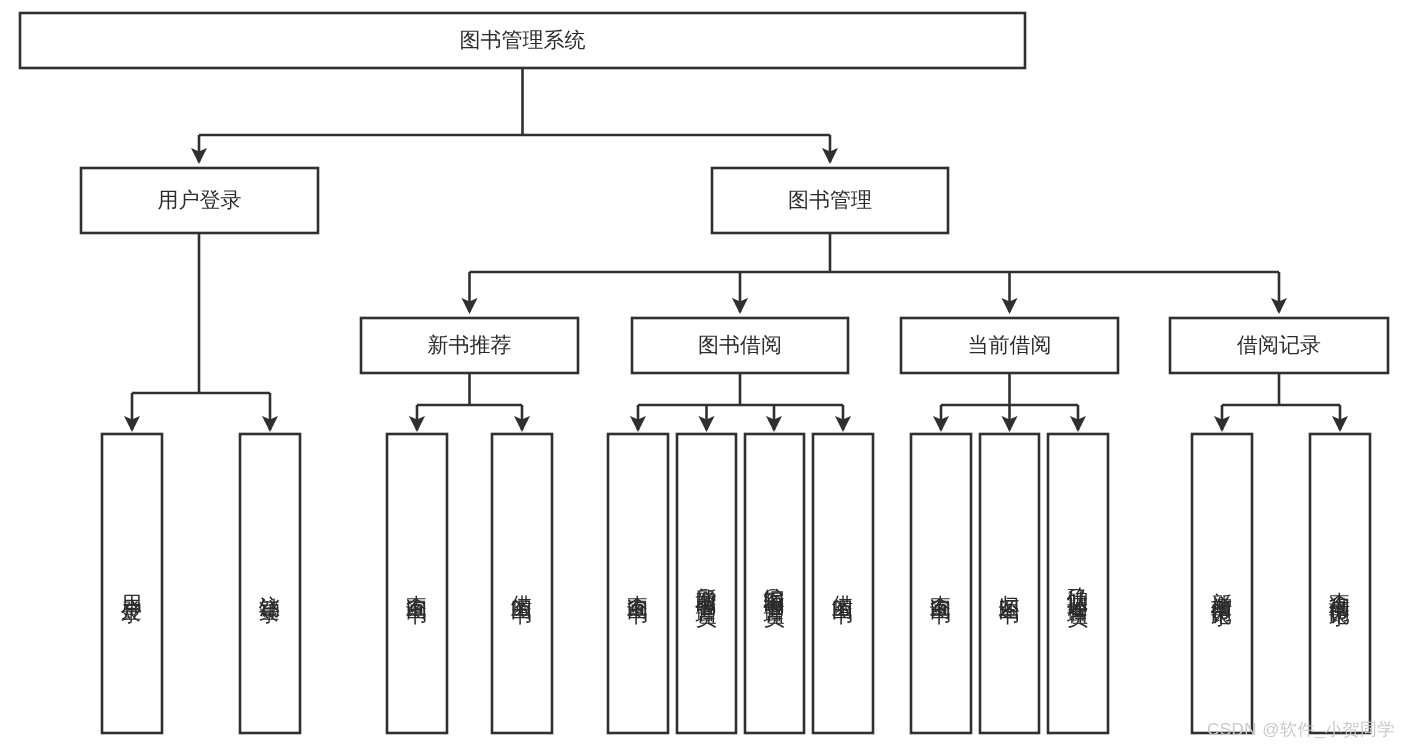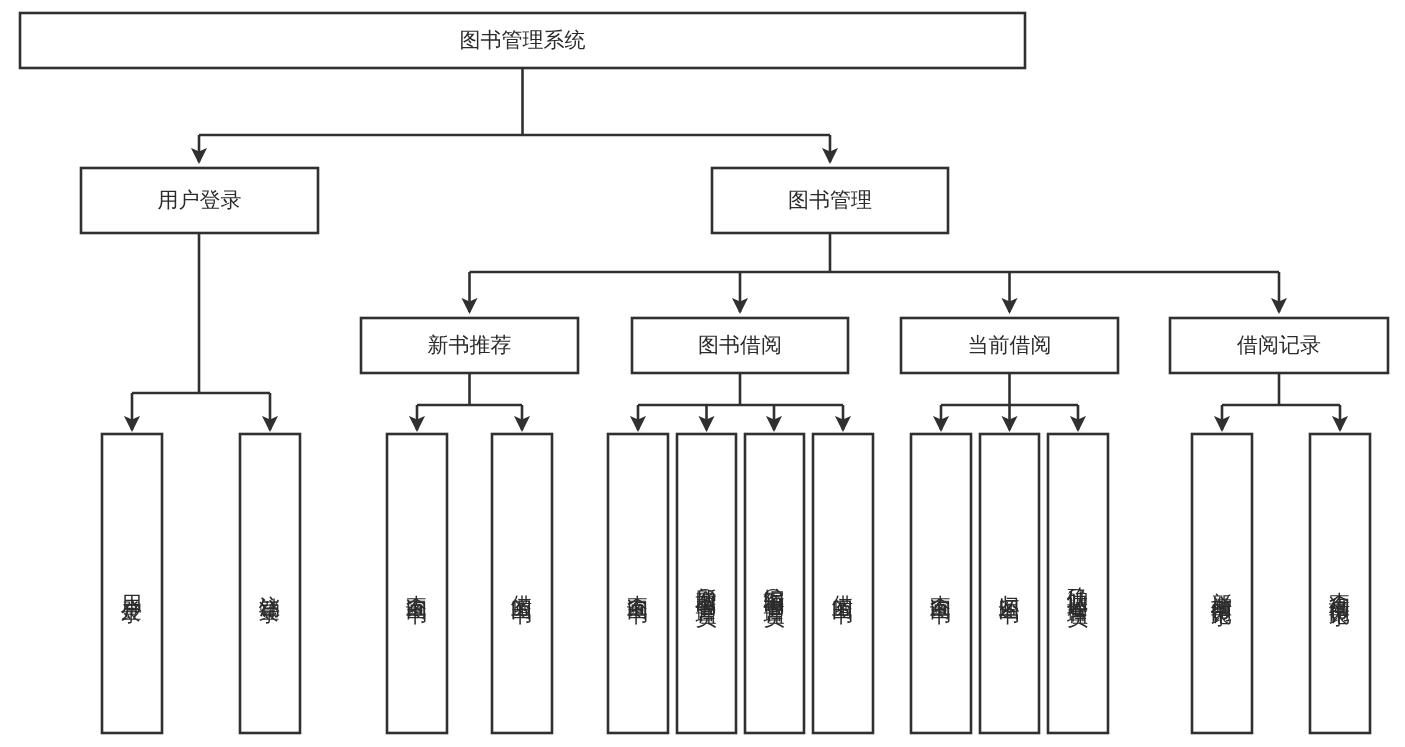--- a/index.html
+++ b/index.html
@@ -206,14 +206,15 @@
   <div class="leaf-label-wrap" style="left:745px; top:434px; width:59px; height:299px;">编辑图书（管理员）</div>
   <div class="leaf-label-wrap" style="left:813px; top:434px; width:60px; height:299px;">借阅图书</div>
 
   <div class="leaf-label-wrap" style="left:911px; top:434px; width:60px; height:299px;">查询图书</div>
   <div class="leaf-label-wrap" style="left:980px; top:434px; width:59px; height:299px;">归还图书</div>
   <div class="leaf-label-wrap" style="left:1048px; top:434px; width:60px; height:299px;">确认归还（管理员）</div>
 
   <div class="leaf-label-wrap" style="left:1192px; top:434px; width:60px; height:299px;">新增借阅记录</div>
   <div class="leaf-label-wrap" style="left:1310px; top:434px; width:60px; height:299px;">查询借阅记录</div>
 
+  <div class="watermark">CSDN @软件_小贺同学</div>
 
 </div>
 
 </body></html>

